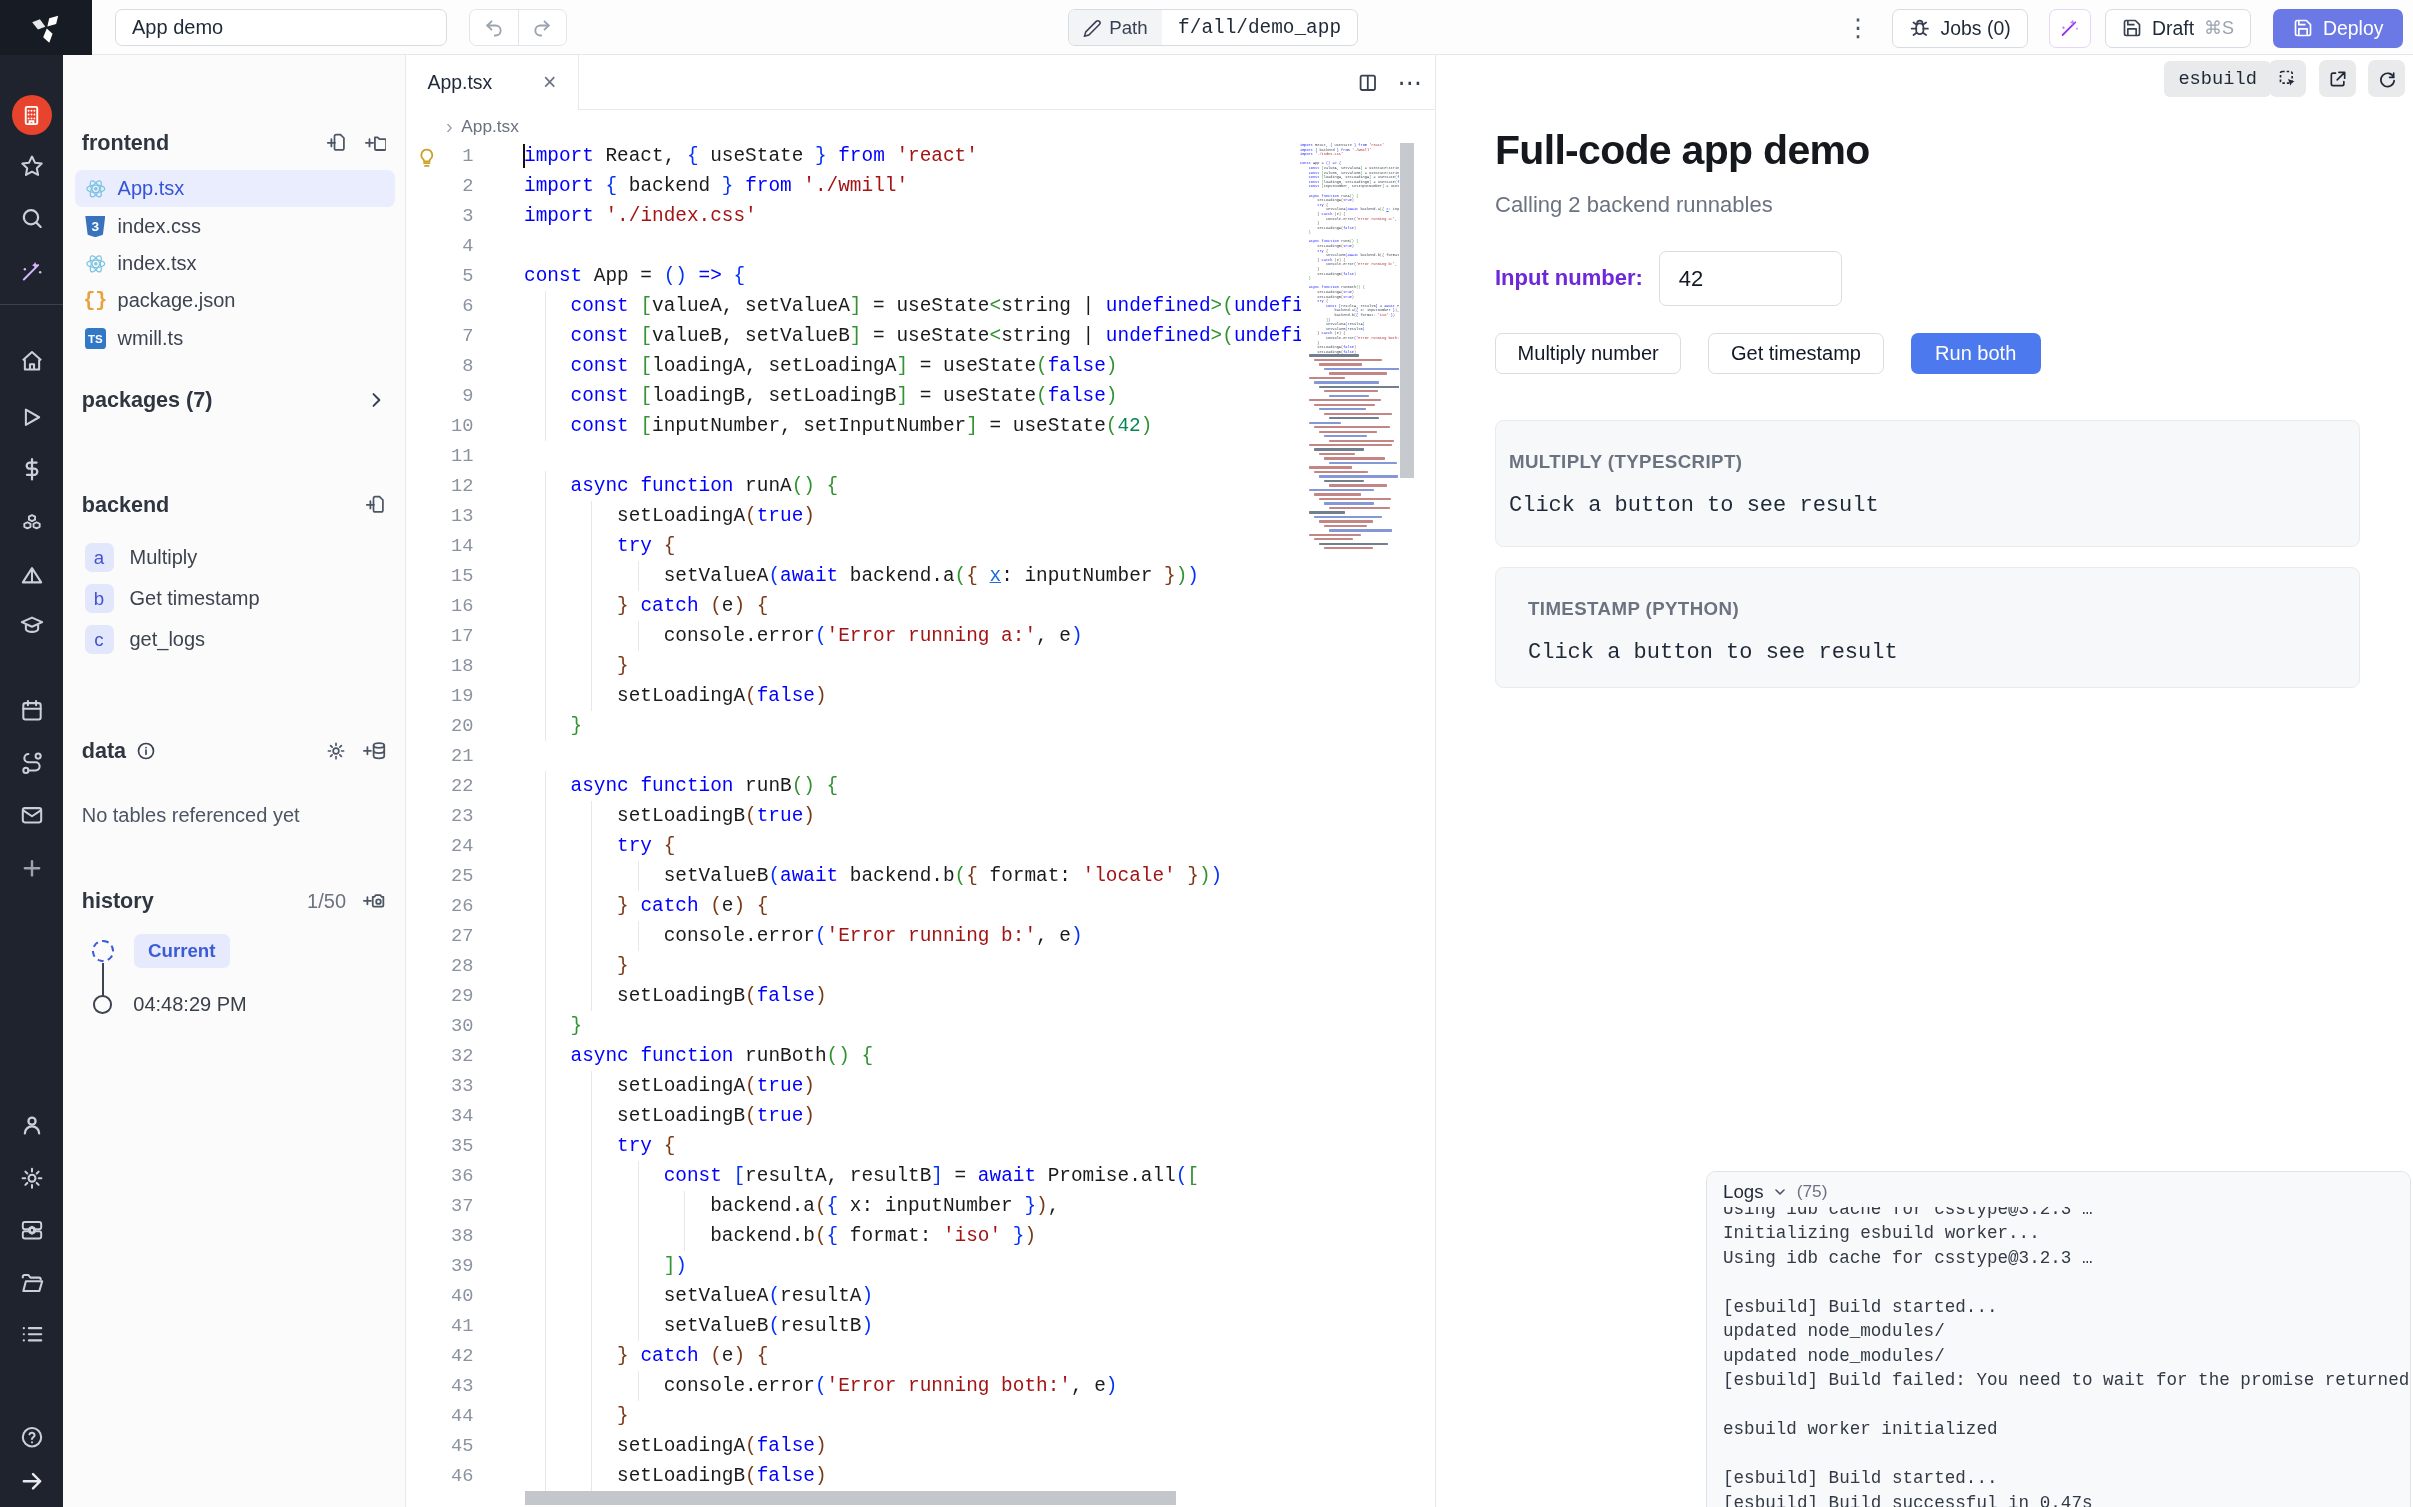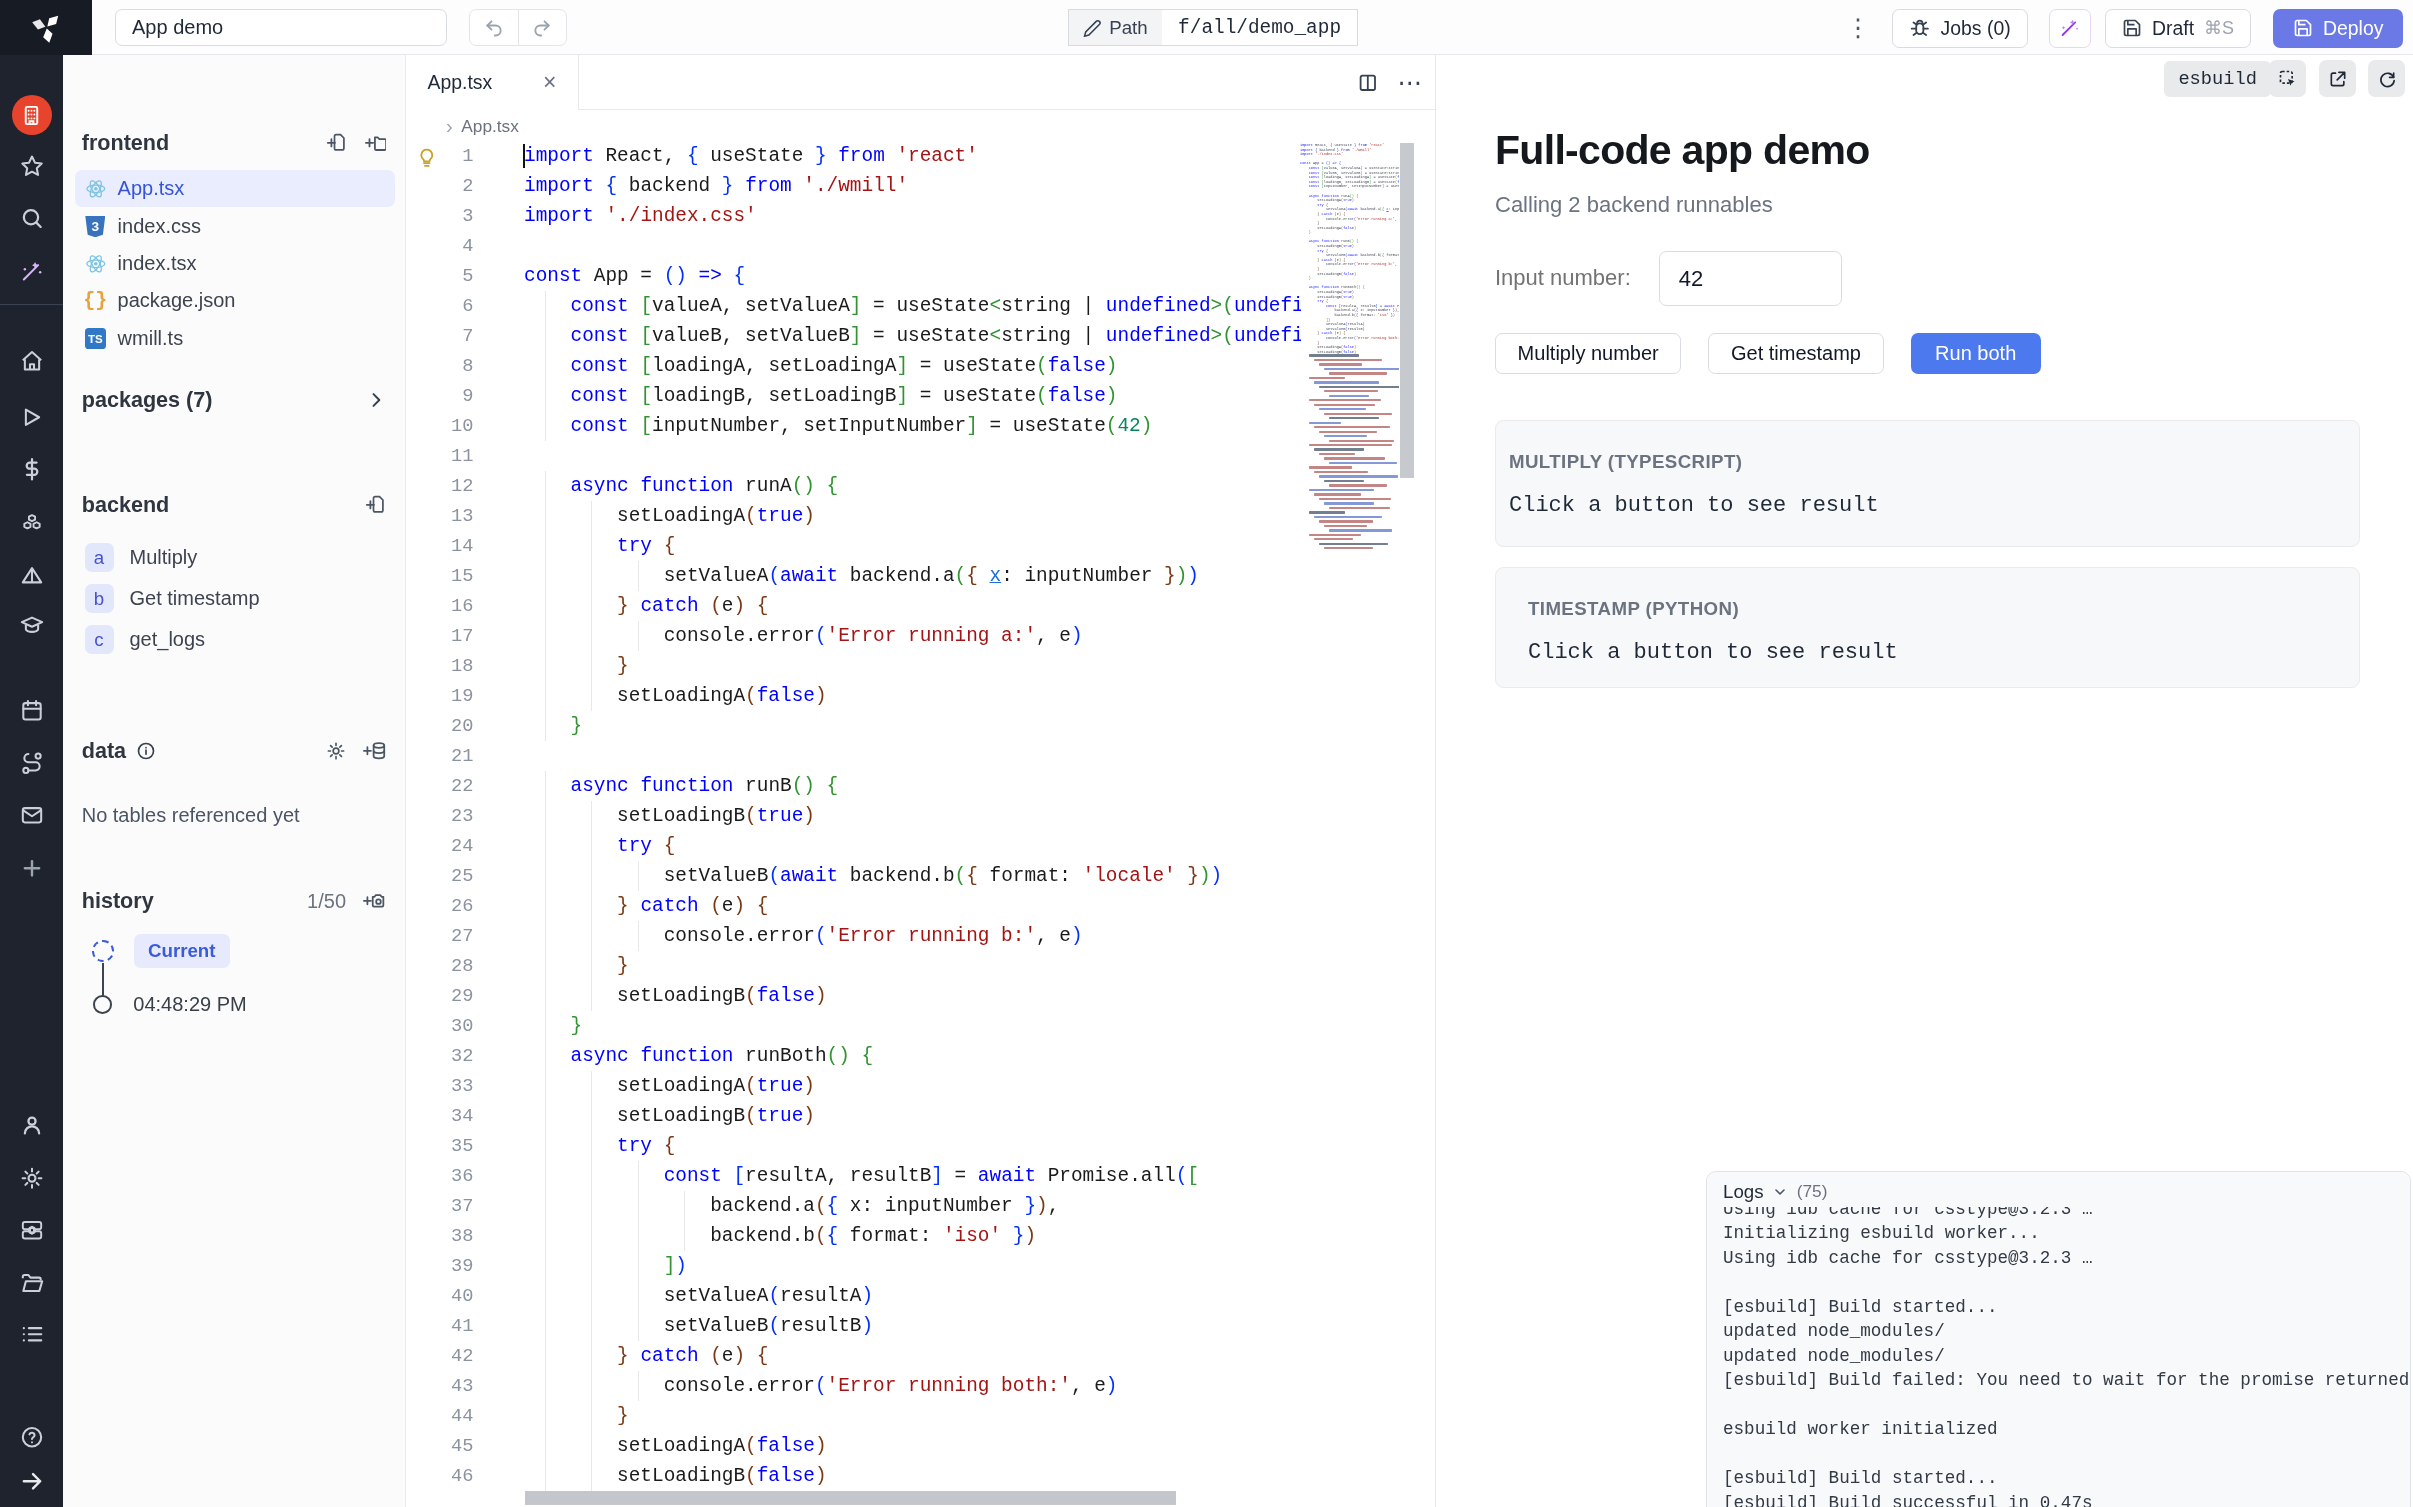--- a/index.html
+++ b/index.html
@@ -7,21 +7,21 @@
   body{font-family:"Liberation Sans",sans-serif;background:#fff;position:relative;color:#1f2937;}
   svg{display:block;}
 
   
   #topbar{position:absolute;left:0;top:0;width:2413px;height:55px;background:#fdfdfd;border-bottom:0.7px solid #e5e7eb;z-index:20;}
   #logo-block{position:absolute;left:0;top:0;width:92px;height:55px;background:#171b23;display:flex;align-items:center;justify-content:center;}
   .appname-input{position:absolute;left:115px;top:8.6px;width:332px;height:37px;border:1.1px solid #d8dbe0;border-radius:7.2px;font-size:20px;padding:0 16px;color:#1f2937;background:#fff;font-family:"Liberation Sans",sans-serif;}
   .undo-group{position:absolute;left:469px;top:9.4px;width:98px;height:37px;border:1.1px solid #e2e5e9;border-radius:7.2px;display:flex;background:#fff;}
   .undo-group .half{flex:1;display:flex;align-items:center;justify-content:center;}
   .undo-group .half + .half{border-left:1.1px solid #e2e5e9;}
-  .path-chip{position:absolute;left:1068px;top:9.4px;height:37px;border:1.1px solid #d8dbe0;border-radius:0;display:flex;overflow:hidden;background:#fff;}
+  .path-chip{position:absolute;left:1068px;top:9.4px;height:37px;border:1.1px solid #d8dbe0;border-radius:7px;display:flex;overflow:hidden;background:#fff;}
   .path-chip .seg-label{background:#f3f4f6;display:flex;align-items:center;gap:7.2px;padding:0 14.4px;font-size:18.7px;color:#374151;}
   .path-chip .seg-value{display:flex;align-items:center;padding:0 16px;font-family:"Liberation Mono",monospace;font-size:19.4px;color:#1f2937;}
   .kebab{position:absolute;left:1842px;top:10px;width:32px;height:35px;display:flex;align-items:center;justify-content:center;color:#4b5563;font-size:24.5px;}
   .tb-btn{position:absolute;top:8.6px;height:39px;border:1.1px solid #d8dbe0;border-radius:7.2px;background:#fff;display:flex;align-items:center;gap:10px;padding:0 16px;font-size:19.4px;color:#1f2937;}
   #jobs-btn{left:1892px;}
   #wand-btn{left:2049px;width:42px;justify-content:center;padding:0;border-color:#e6d5f8;}
   #draft-btn{left:2105px;}
   #draft-btn .shortcut{color:#9ca3af;font-size:18px;}
   #deploy-btn{left:2273px;border:none;background:#6b79e6;color:#fff;padding:0 20px;}
 
@@ -75,21 +75,21 @@
   .mm-bar{height:2.3px;margin-bottom:2.2px;border-radius:0.7px;opacity:.75;}
   #vthumb{position:absolute;left:994px;top:88px;width:14.4px;height:335px;background:#c6c9cd;}
   #hthumb{position:absolute;left:119px;top:1436px;width:651px;height:13.7px;background:#c3c6ca;}
 
   
   #preview{position:absolute;left:1435px;top:55px;width:978px;height:1453px;background:#fff;border-left:0.7px solid #e6e8ea;}
   .pv-badge{position:absolute;left:728px;top:5.8px;height:36px;background:#e9eaec;border-radius:5.8px;display:flex;align-items:center;padding:0 14.4px;font-family:"Liberation Mono",monospace;font-size:18.7px;color:#1f2937;}
   .pv-iconbtn{position:absolute;top:5px;width:37px;height:37px;background:#e9eaec;border-radius:7.2px;display:flex;align-items:center;justify-content:center;color:#1f2937;}
   #pv-title{position:absolute;left:59px;top:72px;font-size:41px;font-weight:700;letter-spacing:-0.7px;color:#15181d;}
   #pv-subtitle{position:absolute;left:59px;top:137px;font-size:22px;color:#6b7280;}
-  #input-label{position:absolute;left:59px;top:210px;font-size:22px;color:#737373;}
+  #input-label{position:absolute;left:59px;top:210px;font-size:22px;color:#6d28d9;font-weight:bold;}
   #number-input{position:absolute;left:223px;top:196px;width:183px;height:55px;border:1.4px solid #d9dce1;border-radius:7.2px;font-size:22px;padding:0 18.7px;color:#111827;font-family:"Liberation Sans",sans-serif;background:#fff;}
   #pv-buttons{position:absolute;left:59px;top:278px;display:flex;gap:27px;}
   .pv-btn{height:41px;border:1.4px solid #d9dce1;border-radius:7.2px;background:#fff;font-size:20px;color:#111827;padding:0 21.6px;display:flex;align-items:center;font-family:"Liberation Sans",sans-serif;}
   .pv-btn.primary{border:none;background:#4d79ef;color:#fff;padding:0 24.5px;}
   .result-card{position:absolute;left:59px;width:865px;background:#f7f8f9;border:1.4px solid #e8eaec;border-radius:8.6px;padding:30px 32px;}
   #card-0{top:365px;height:127px;padding-left:13px;}
   #card-1{top:512px;height:121px;}
   .card-label{font-size:18.7px;font-weight:700;color:#6b7280;letter-spacing:0.4px;}
   .card-body{margin-top:20px;font-family:"Liberation Mono",monospace;font-size:22px;color:#1f2937;}
   

